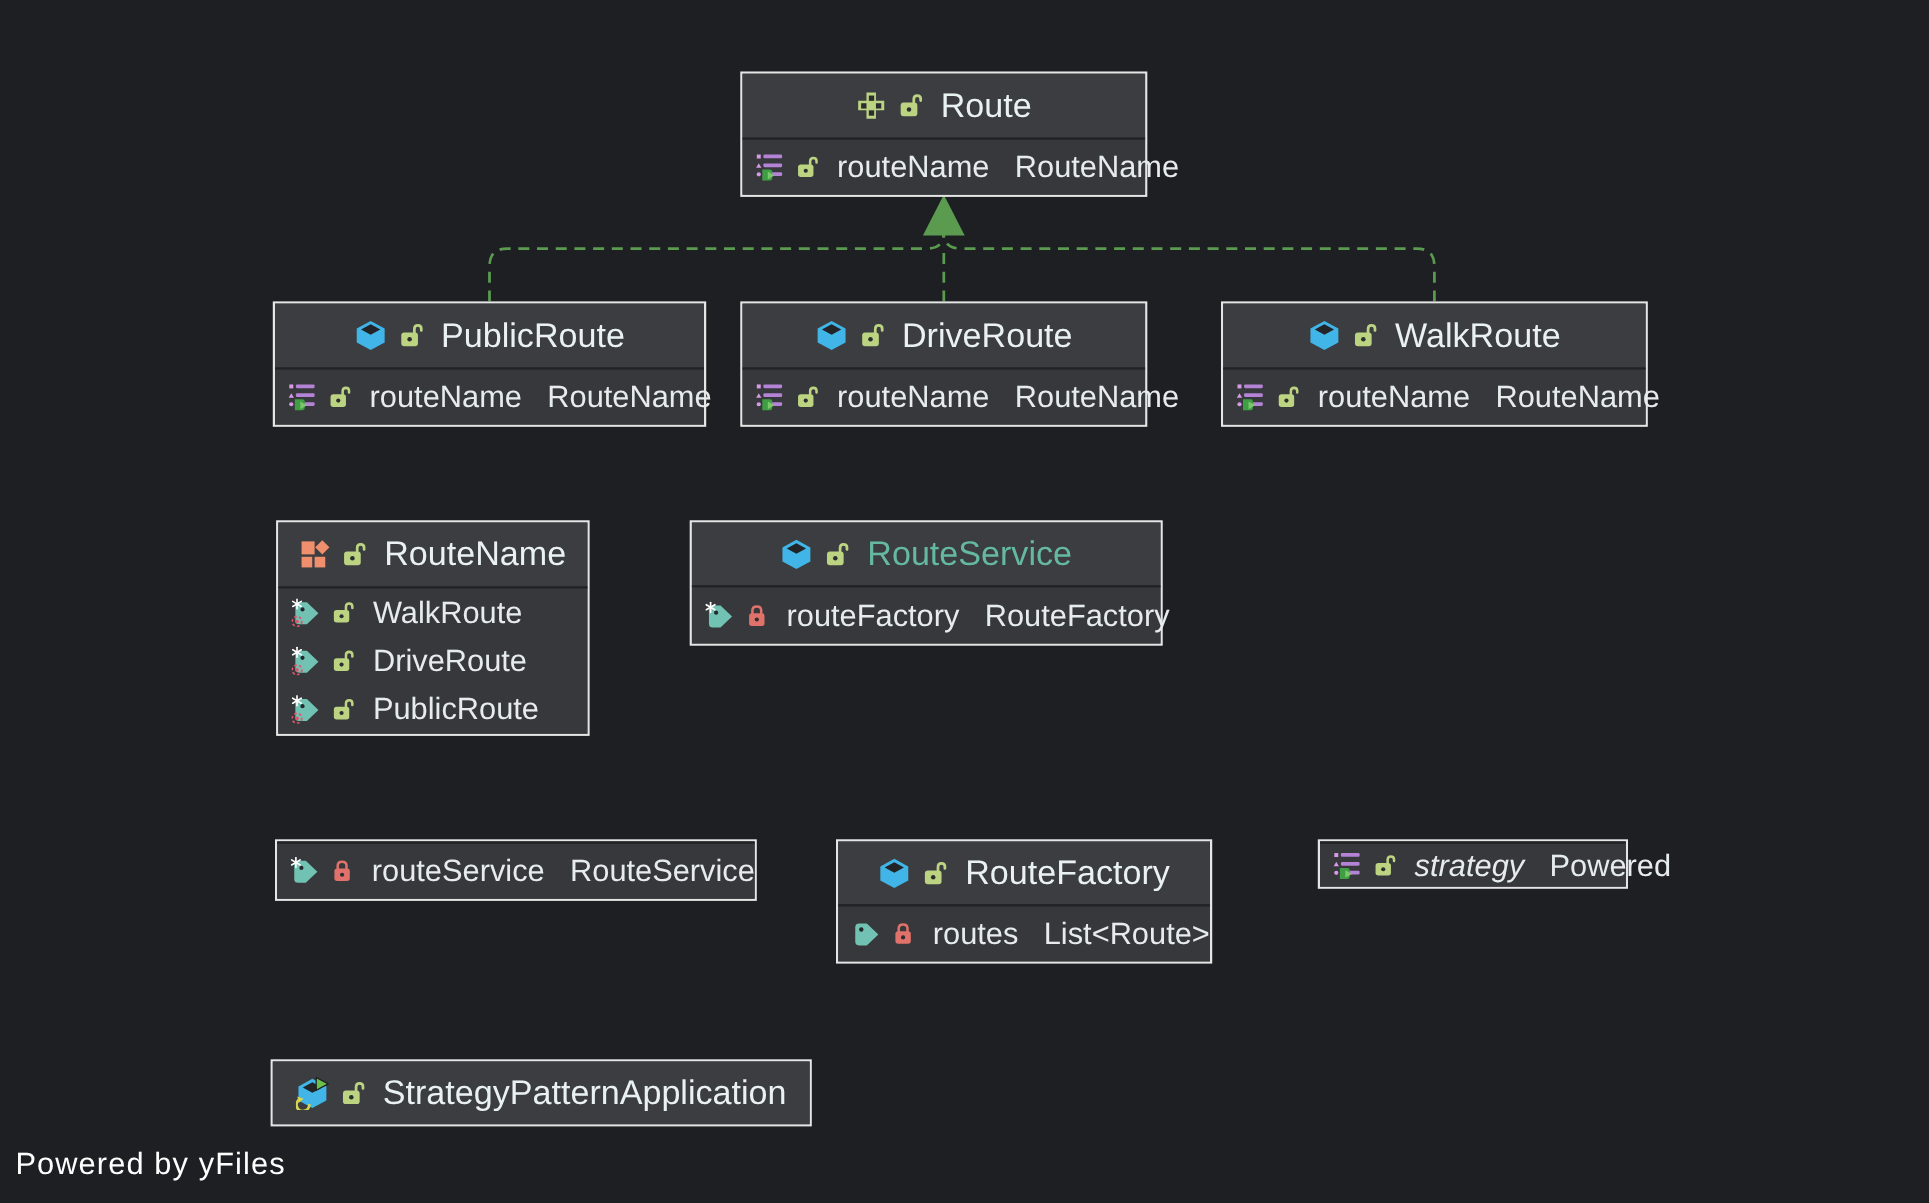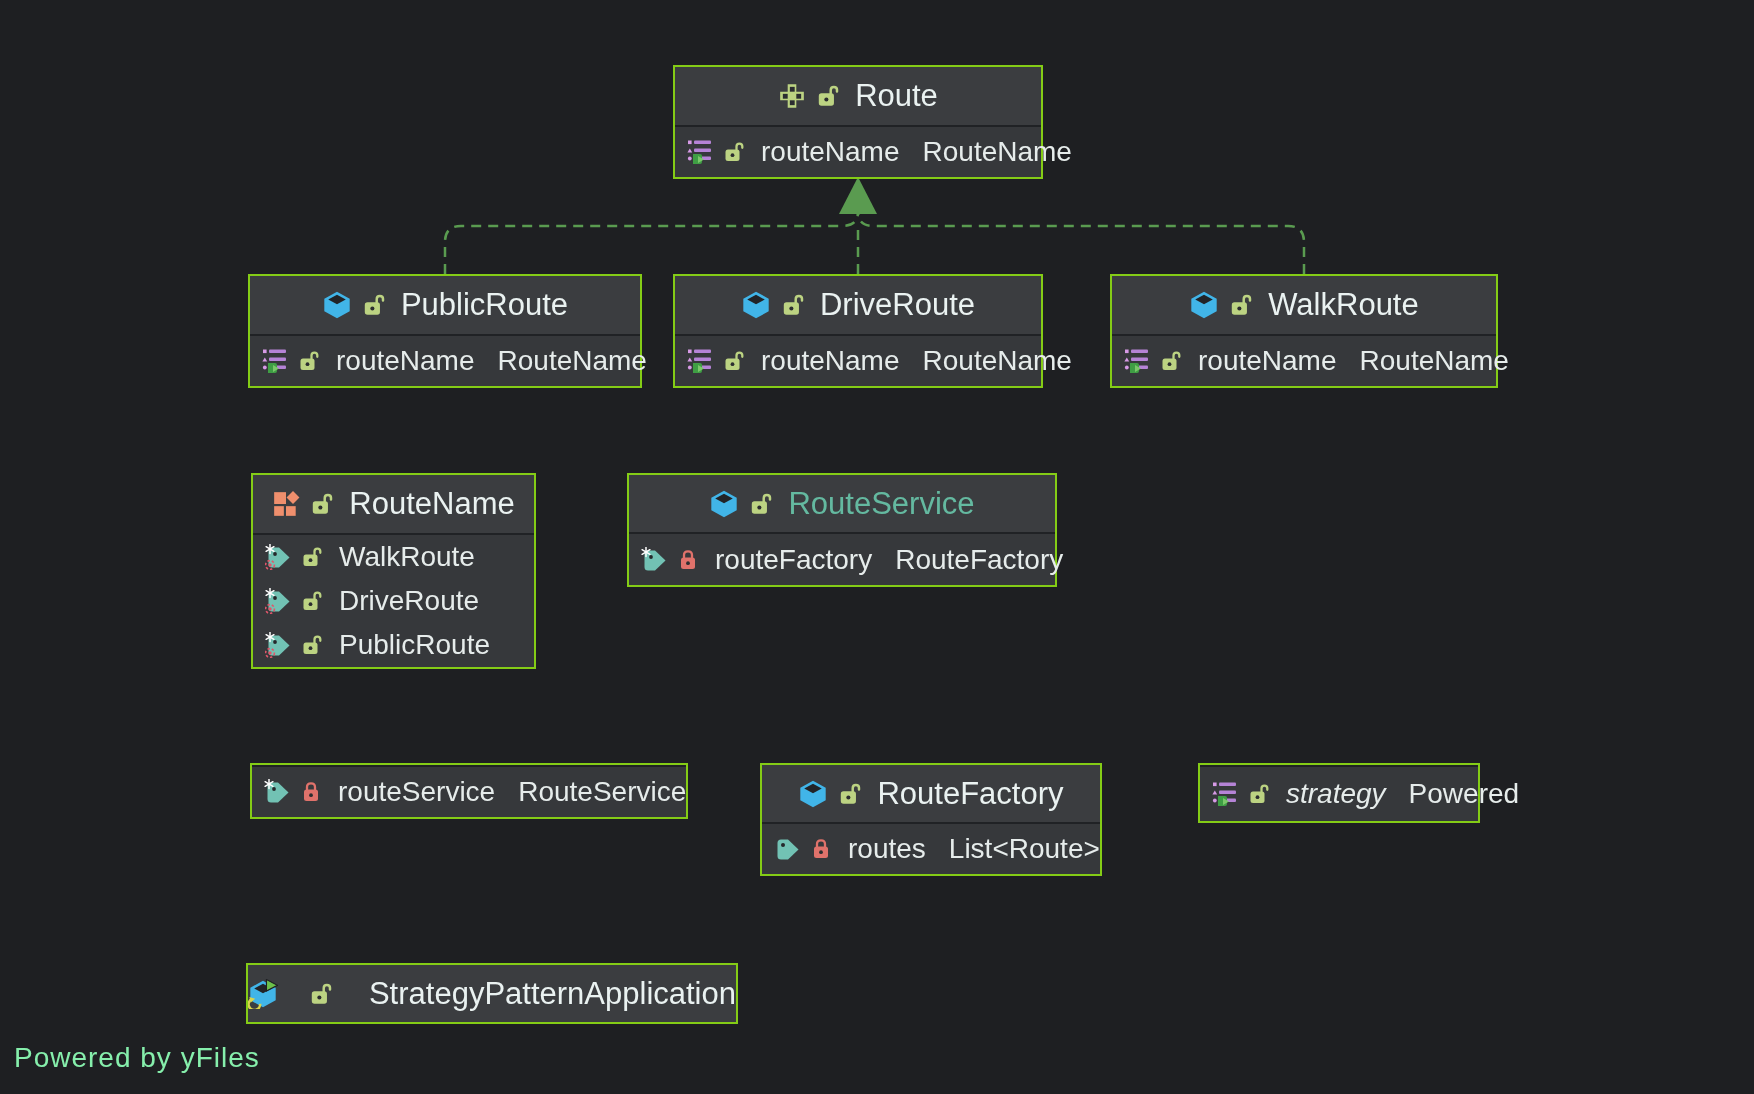--- a/index.html
+++ b/index.html
@@ -5,21 +5,21 @@
   html,body{margin:0;padding:0;background:#1e1f22;}
   #canvas{
     position:relative;width:1754px;height:1094px;overflow:hidden;
     background:#1e1f22;
     font-family:"Liberation Sans", sans-serif;
   }
   #edges{position:absolute;left:0;top:0;}
   .node{
     position:absolute;
     background:#36383b;
-    border:2px solid #84cc16;
+    border:2px solid #e5e5e5;
     box-sizing:border-box;
   }
   .node-header{
     background:#3b3d40;
     display:flex;align-items:center;justify-content:center;
     gap:9px;
   }
   .node-body{border-top:2px solid #202225;background:#36383b;}
   .member-row{
     display:flex;align-items:center;
@@ -28,21 +28,21 @@
   .node-title{
     font-size:31px;color:#eaf2f1;white-space:nowrap;margin-left:5px;
   }
   .mname,.mtype{font-size:28px;color:#e6eceb;white-space:nowrap;}
   .mname{margin-left:6px;}
   .mtype{margin-left:14px;}
   .icon{display:inline-flex;align-items:center;justify-content:center;}
   .icon svg{display:block;}
   #watermark{
     position:absolute;left:14px;top:1042px;
-    font-size:28px;color:#86efac;letter-spacing:1px;
+    font-size:28px;color:#ffffff;letter-spacing:1px;
   }
 </style>
 </head>
 <body>
 
 <div id="canvas">
   <svg id="edges" width="1754" height="1094">
       <path d="M 445 274 L 445 242 Q 445 226 461 226 L 842 226 Q 858 226 858 212 L 858 215" fill="none" stroke="#5a9b50" stroke-width="2.5" stroke-dasharray="10 7"></path>
       <path d="M 1304 274 L 1304 242 Q 1304 226 1288 226 L 874 226 Q 858 226 858 212 L 858 215" fill="none" stroke="#5a9b50" stroke-width="2.5" stroke-dasharray="10 7"></path>
       <path d="M 858 274 L 858 228" fill="none" stroke="#5a9b50" stroke-width="2.5" stroke-dasharray="10 7"></path>
@@ -415,21 +415,21 @@
                 <circle cx="12" cy="15.2" r="1.9" fill="#2c2e30"></circle>
               </svg>
             </span>
             <span class="mname">routes</span>
             <span class="mtype">List&lt;Route&gt;</span>
           </div>
         </div>
       </div>
       <div class="node" style="left: 1198px; top: 763px; width: 282px;">
         <div class="node-body">
-          <div class="member-row" style="height: 54px;">
+          <div class="member-row" style="height: 39px;">
             <span class="icon">
               <svg width="26" height="26" viewBox="0 0 26 26" xmlns="http://www.w3.org/2000/svg">
                 <rect x="1" y="1.5" width="3.6" height="3.6" fill="#d79ae6"></rect>
                 <polygon points="2.8,9.5 5.2,13.5 0.4,13.5" fill="#d79ae6"></polygon>
                 <circle cx="2.8" cy="19.5" r="1.9" fill="#d79ae6"></circle>
                 <rect x="7" y="1.5" width="17" height="3.4" rx="1" fill="#b583d6"></rect>
                 <rect x="7" y="9.6" width="17" height="3.4" rx="1" fill="#b583d6"></rect>
                 <rect x="7" y="17.6" width="17" height="3.4" rx="1" fill="#b583d6"></rect>
                 <path d="M6 15 h7 q2 0 2 2 v6 q0 2 -2 2 h-7 Z" fill="#3f9e44"></path>
                 <polygon points="11,17 17,20.5 11,24" fill="#7bc86a"></polygon>
@@ -441,21 +441,21 @@
                 <rect x="3.5" y="9.5" width="14" height="11.5" rx="2.5" fill="#bcd382"></rect>
                 <circle cx="10.5" cy="15.2" r="1.9" fill="#2c2e30"></circle>
               </svg>
             </span>
             <span class="mname" style="font-style: italic;">strategy</span>
             <span class="mtype">Powered</span>
           </div>
         </div>
       </div>
       <div class="node" style="left: 246px; top: 963px; width: 492px;">
-        <div class="node-header" style="height: 57px; justify-content: space-between;">
+        <div class="node-header" style="height: 57px;">
           <span class="icon">
             <svg width="30" height="30" viewBox="0 0 26 26" xmlns="http://www.w3.org/2000/svg">
               <polygon points="13,1.5 24,7.5 24,18.5 13,24.5 2,18.5 2,7.5" fill="#41b5e8"></polygon>
               <polygon points="13,4.2 20.6,8.3 13,12.4 5.4,8.3" fill="#222427"></polygon>
               <polygon points="16,0.5 25.5,5.5 16,10.5" fill="#6cc04a" stroke="#1e1f22" stroke-width="1"></polygon>
               <path d="M10.5 21.5 A5 5 0 1 1 3.2 17.5" fill="none" stroke="#d9d44e" stroke-width="2.2"></path>
               <polygon points="1.2,15.5 6.2,17.2 2.2,20.6" fill="#d9d44e"></polygon>
             </svg>
           </span>
           <span class="icon">

